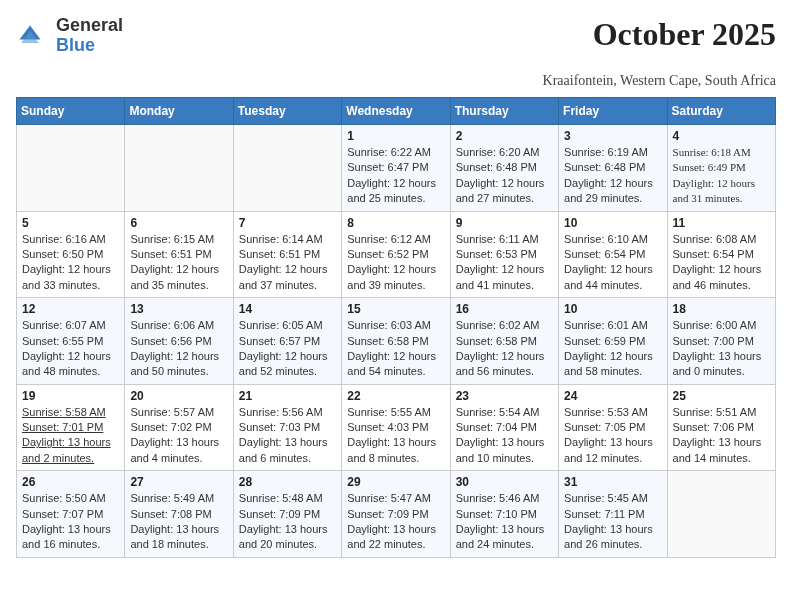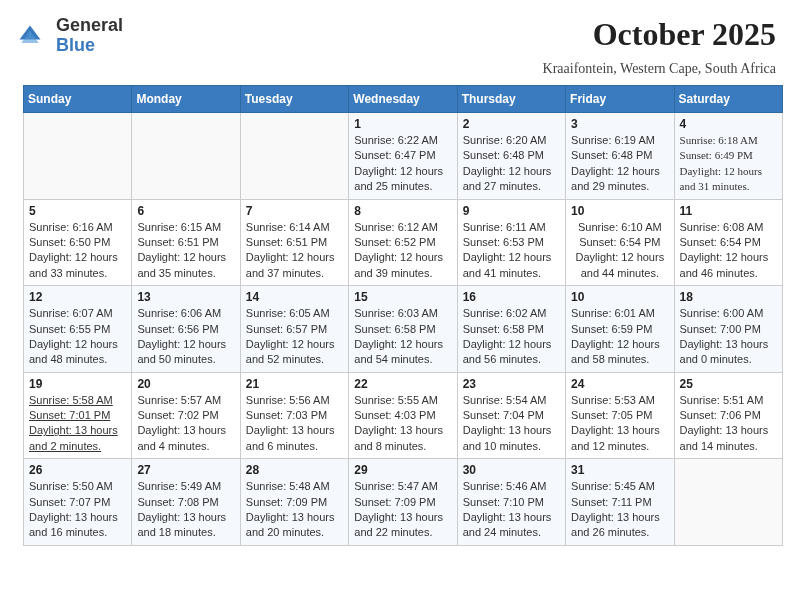--- a/index.html
+++ b/index.html
@@ -37,27 +37,26 @@
       font-family: Liberation Serif, serif;
     }
     .month-title {
       font-size: 32px;
       font-weight: bold;
       color: #222;
     }
     .location-title {
       font-size: 14px;
       color: #444;
-      margin-top: 8px;
+      margin-top: 20px;
     }
     .calendar {
       width: 100%;
       border-collapse: collapse;
       font-size: 10.5px;
-      margin-left: 7px;
     }
     .calendar thead th {
       background-color: #3a7abf;
       color: #fff;
       padding: 6px 4px;
       text-align: left;
       font-size: 12px;
       font-weight: bold;
       border: 1px solid #2e6aa0;
     }
@@ -188,21 +187,21 @@
         </td>
         <td>
           <span class="day-number">9</span>
           <div class="day-info" style="white-space: pre-line;">Sunrise: 6:11 AM
 Sunset: 6:53 PM
 Daylight: 12 hours
 and 41 minutes.</div>
         </td>
         <td>
           <span class="day-number">10</span>
-          <div class="day-info" style="white-space: pre-line; text-align: center;">Sunrise: 6:10 AM
+          <div class="day-info" style="white-space: pre-line;">Sunrise: 6:10 AM
 Sunset: 6:54 PM
 Daylight: 12 hours
 and 44 minutes.</div>
         </td>
         <td>
           <span class="day-number">11</span>
           <div class="day-info" style="white-space: pre-line;">Sunrise: 6:08 AM
 Sunset: 6:54 PM
 Daylight: 12 hours
 and 46 minutes.</div>

